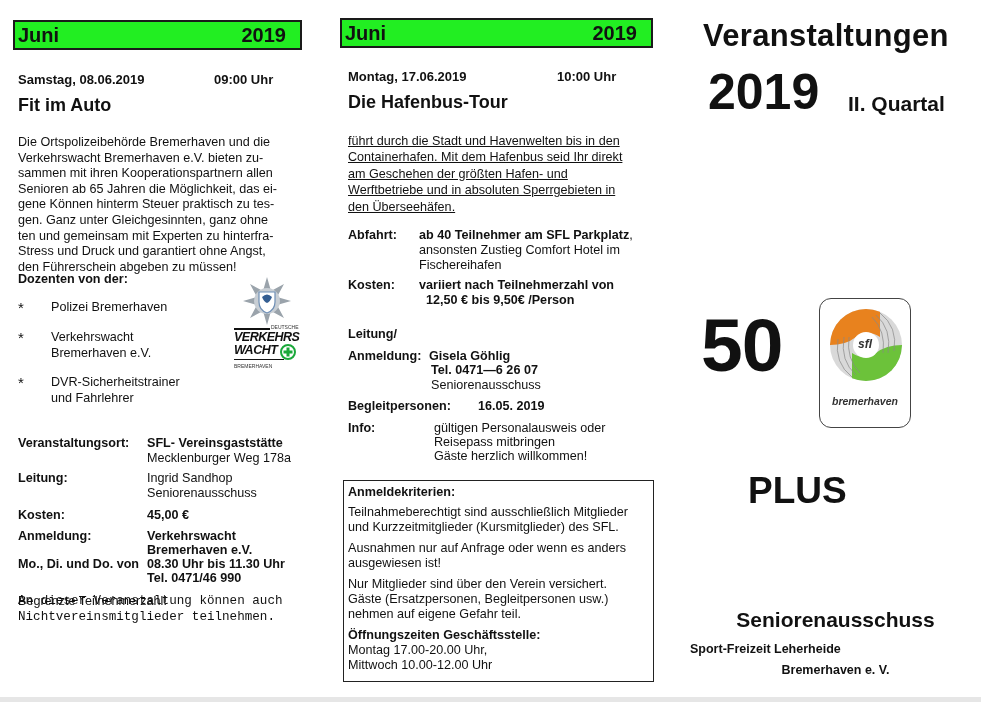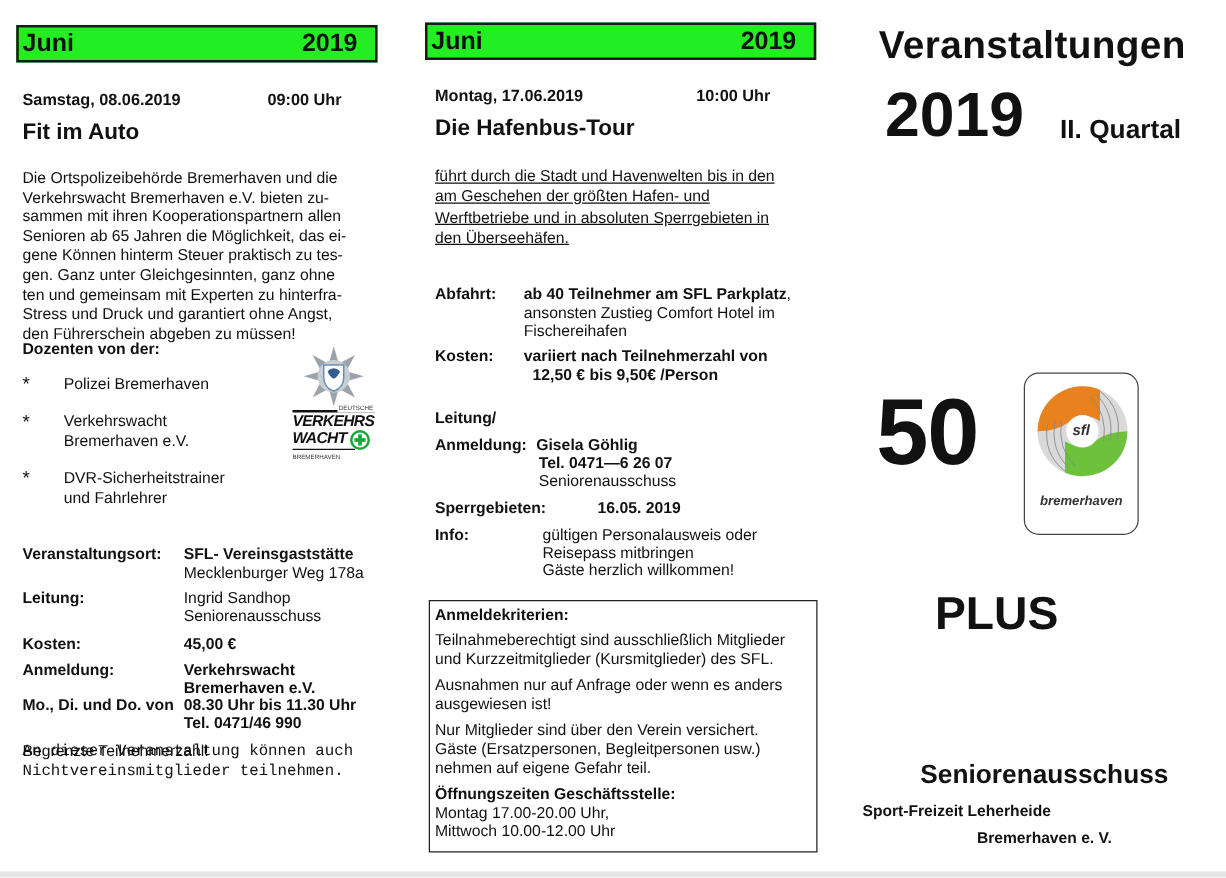--- a/index.html
+++ b/index.html
@@ -136,20 +136,21 @@
     <span>Juni</span>
     <span>2019</span>
   </div>
 
   <div class="abs date-line" style="left:348px; top:69px;">Montag,  17.06.2019</div>
   <div class="abs date-line" style="left:557px; top:69px;">10:00 Uhr</div>
   <div class="abs title" style="left:348px; top:92px;">Die Hafenbus-Tour</div>
 
   <div class="abs body-text" style="left:348px; top:133px; width:310px; line-height:16.4px;text-decoration:underline;">
     <div>führt durch die Stadt und Havenwelten bis in den</div>
+    <div>Containerhafen.  Mit dem Hafenbus seid Ihr direkt</div>
     <div>am Geschehen der größten Hafen- und</div>
     <div>Werftbetriebe und in absoluten Sperrgebieten in</div>
     <div>den Überseehäfen.</div>
   </div>
 
   <div class="row" style="left:348px; top:228px; width:310px; height:46px;">
     <span class="lbl">Abfahrt:</span>
     <span class="val" style="left:71px;"><span class="b">ab 40 Teilnehmer am SFL Parkplatz</span><span>,</span></span>
     <span class="val" style="left:71px; top:15px;">ansonsten Zustieg Comfort Hotel im</span>
     <span class="val" style="left:71px; top:30px;">Fischereihafen</span>
@@ -164,21 +165,21 @@
   <div class="abs b" style="left:348px; top:327px; font-size:12.6px;">Leitung/</div>
 
   <div class="row" style="left:348px; top:349px; width:310px; height:46px;">
     <span class="lbl">Anmeldung:</span>
     <span class="val b" style="left:81px;">Gisela Göhlig</span>
     <span class="val b" style="left:83px; top:14px;">Tel. 0471—6 26 07</span>
     <span class="val" style="left:83px; top:29px;">Seniorenausschuss</span>
   </div>
 
   <div class="row" style="left:348px; top:399px; width:310px; height:16px;">
-    <span class="lbl">Sperrgebieten:</span>
+    <span class="lbl">Begleitpersonen:</span>
     <span class="val b" style="left:130px;">16.05. 2019</span>
   </div>
 
   <div class="row" style="left:348px; top:421px; width:310px; height:46px;">
     <span class="lbl">Info:</span>
     <span class="val" style="left:86px;">gültigen Personalausweis oder</span>
     <span class="val" style="left:86px; top:14px;">Reisepass mitbringen</span>
     <span class="val" style="left:86px; top:28px;">Gäste herzlich willkommen!</span>
   </div>
 

